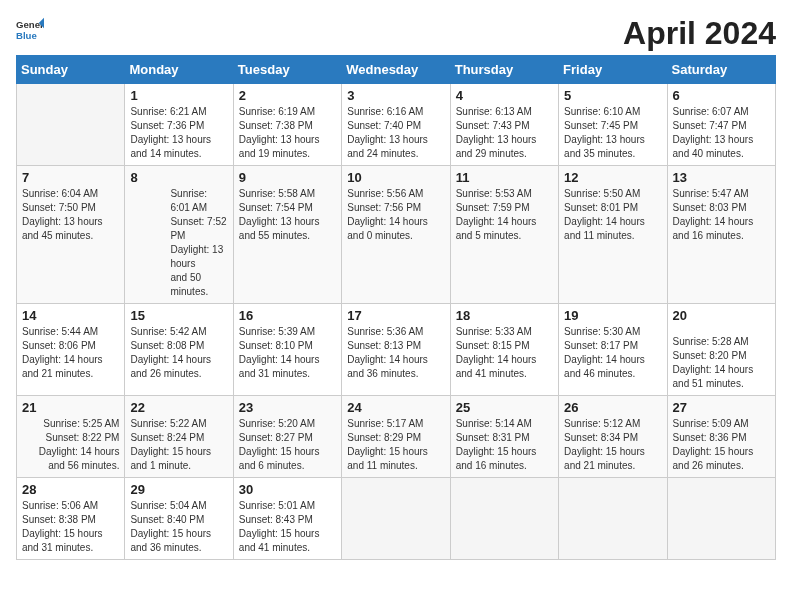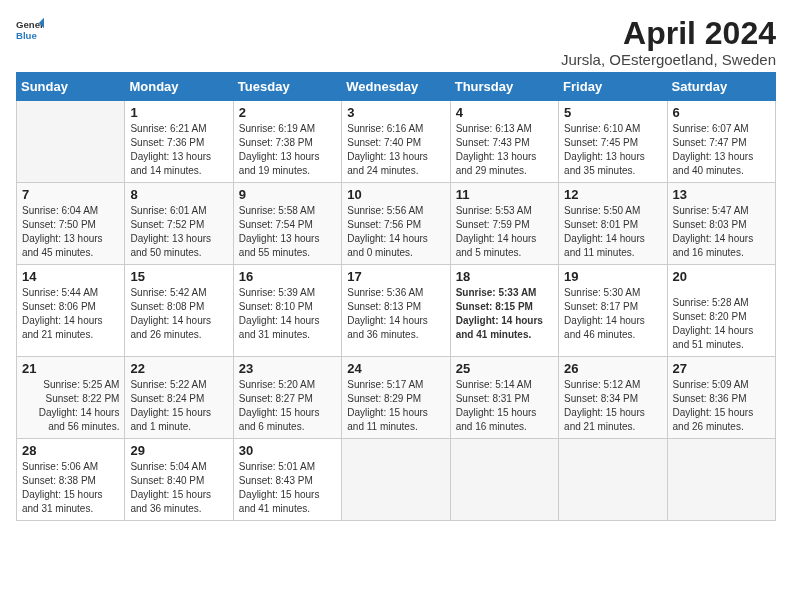--- a/index.html
+++ b/index.html
@@ -87,21 +87,20 @@
 <div class="header-area">
   <div class="logo">
     <svg class="logo-icon" viewBox="0 0 32 32" xmlns="http://www.w3.org/2000/svg">
       <text x="0" y="14" font-size="11" font-weight="bold" fill="#333">General</text>
       <text x="0" y="26" font-size="11" font-weight="bold" fill="#2a7abf">Blue</text>
       <polygon points="26,8 32,2 32,14" fill="#2a7abf"></polygon>
     </svg>
   </div>
   <div class="title-area">
     <div class="month-title">April 2024</div>
-    <div class="location-title">Jursla, OEstergoetland, Sweden</div>
   </div>
 </div>
 
 <table class="calendar-table">
   <thead>
     <tr>
     <th>Sunday</th>
         <th>Monday</th>
         <th>Tuesday</th>
         <th>Wednesday</th>
@@ -159,21 +158,21 @@
       <tr>
         <td>
           <span class="day-number">7</span>
           <div class="day-info" style="white-space: pre-line;">Sunrise: 6:04 AM
 Sunset: 7:50 PM
 Daylight: 13 hours
 and 45 minutes.</div>
         </td>
         <td>
           <span class="day-number">8</span>
-          <div class="day-info" style="white-space: pre-line;">Sunrise: 6:01 AM
+          <div class="day-info" style="white-space: pre-line; margin-left: 40px;">Sunrise: 6:01 AM
 Sunset: 7:52 PM
 Daylight: 13 hours
 and 50 minutes.</div>
         </td>
         <td>
           <span class="day-number">9</span>
           <div class="day-info" style="white-space: pre-line;">Sunrise: 5:58 AM
 Sunset: 7:54 PM
 Daylight: 13 hours
 and 55 minutes.</div>
@@ -231,21 +230,21 @@
         </td>
         <td>
           <span class="day-number">17</span>
           <div class="day-info" style="white-space: pre-line;">Sunrise: 5:36 AM
 Sunset: 8:13 PM
 Daylight: 14 hours
 and 36 minutes.</div>
         </td>
         <td>
           <span class="day-number">18</span>
-          <div class="day-info" style="white-space: pre-line; font-weight: bold;">Sunrise: 5:33 AM
+          <div class="day-info" style="white-space: pre-line;">Sunrise: 5:33 AM
 Sunset: 8:15 PM
 Daylight: 14 hours
 and 41 minutes.</div>
         </td>
         <td>
           <span class="day-number">19</span>
           <div class="day-info" style="white-space: pre-line;">Sunrise: 5:30 AM
 Sunset: 8:17 PM
 Daylight: 14 hours
 and 46 minutes.</div>

